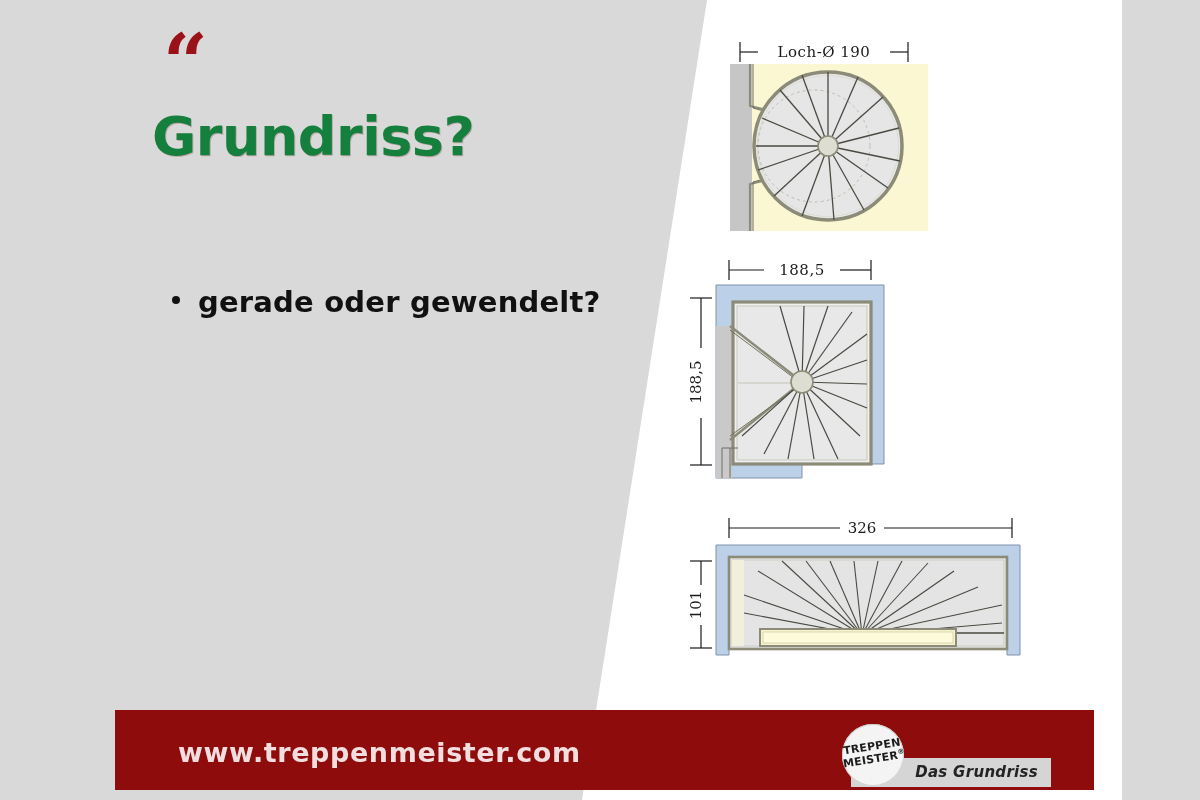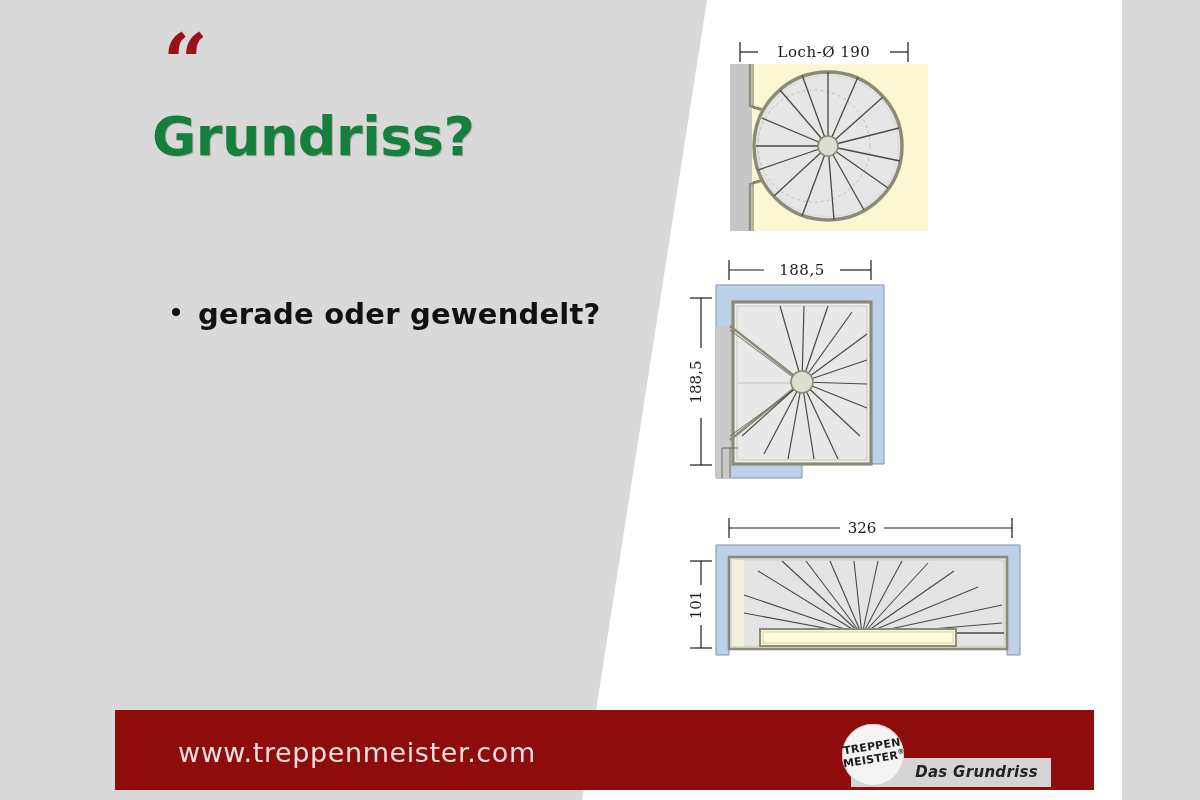--- a/index.html
+++ b/index.html
@@ -30,21 +30,21 @@
   }
   .page-title{
     position:absolute;left:152px;top:110px;
     font-size:54px;font-weight:700;line-height:1;
     color:#15803d;
     letter-spacing:-0.5px;
     text-shadow:1px 1px 0 rgba(120,20,24,.25);
   }
 
   .bullets{
-    position:absolute;left:160px;top:292px;width:470px;
+    position:absolute;left:160px;top:280px;width:470px;
     list-style:none;margin:0;padding:0;
   }
   .bullets li{
     position:relative;
     padding-left:38px;
     margin-bottom:22px;
     font-size:29px;font-weight:700;color:#111111;
     line-height:1.52;
     letter-spacing:.2px;
   }
@@ -53,21 +53,21 @@
     width:8px;height:8px;border-radius:50%;background:#111;
   }
 
   
   .footer-bar{
     position:absolute;left:115px;top:710px;width:979px;height:80px;
     background:#8e0c0c;
   }
   .footer-url{
     position:absolute;left:63px;top:27px;
-    font-size:27px;font-weight:400;color:#f2dede;letter-spacing:.6px;
+    font-size:27px;font-weight:700;color:#f2dede;letter-spacing:.6px;
   }
   .logo-wrap{position:absolute;left:716px;top:16px;width:220px;height:62px;}
   .logo-band{
     position:absolute;left:20px;top:32px;width:200px;height:29px;
     background:#d5d5d5;
   }
   .logo-band-text{
     position:absolute;right:13px;top:5px;
     font-size:15px;font-style:italic;font-weight:700;color:#232323;
     letter-spacing:.3px;

